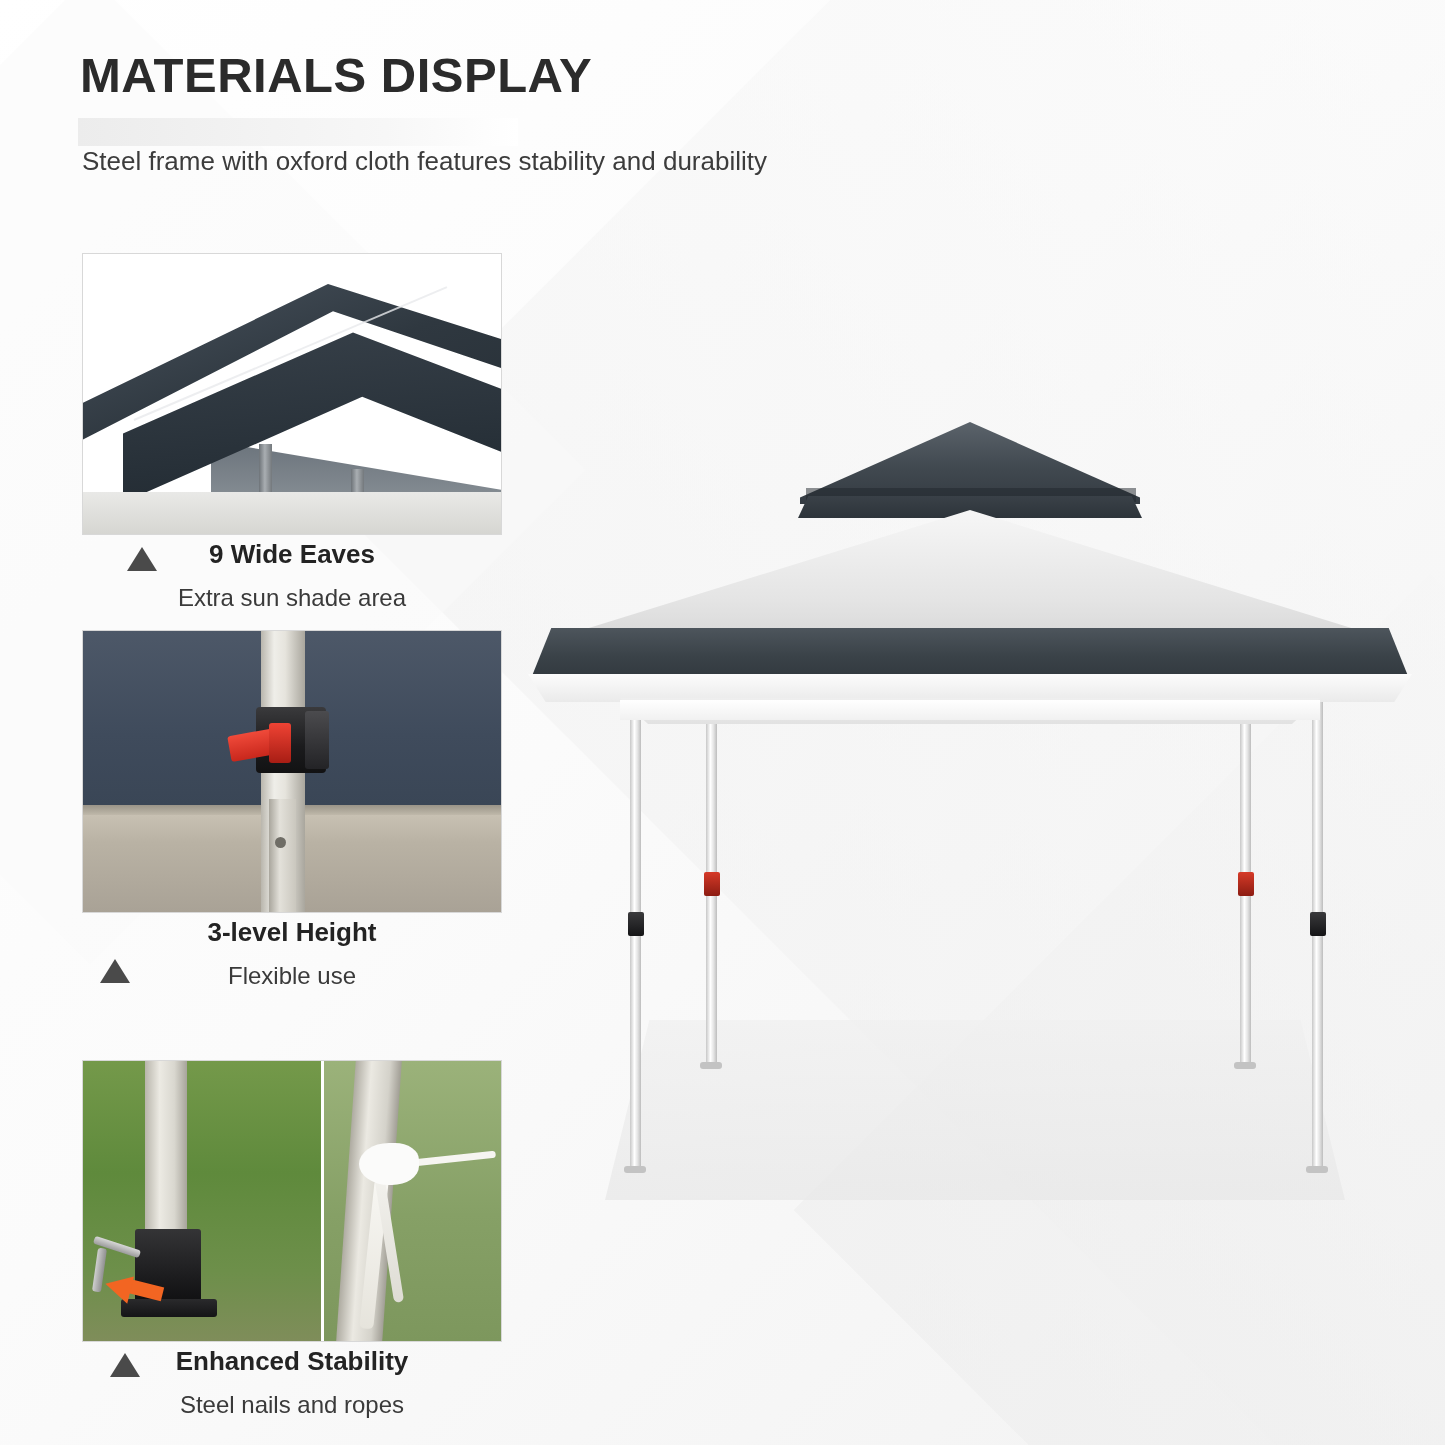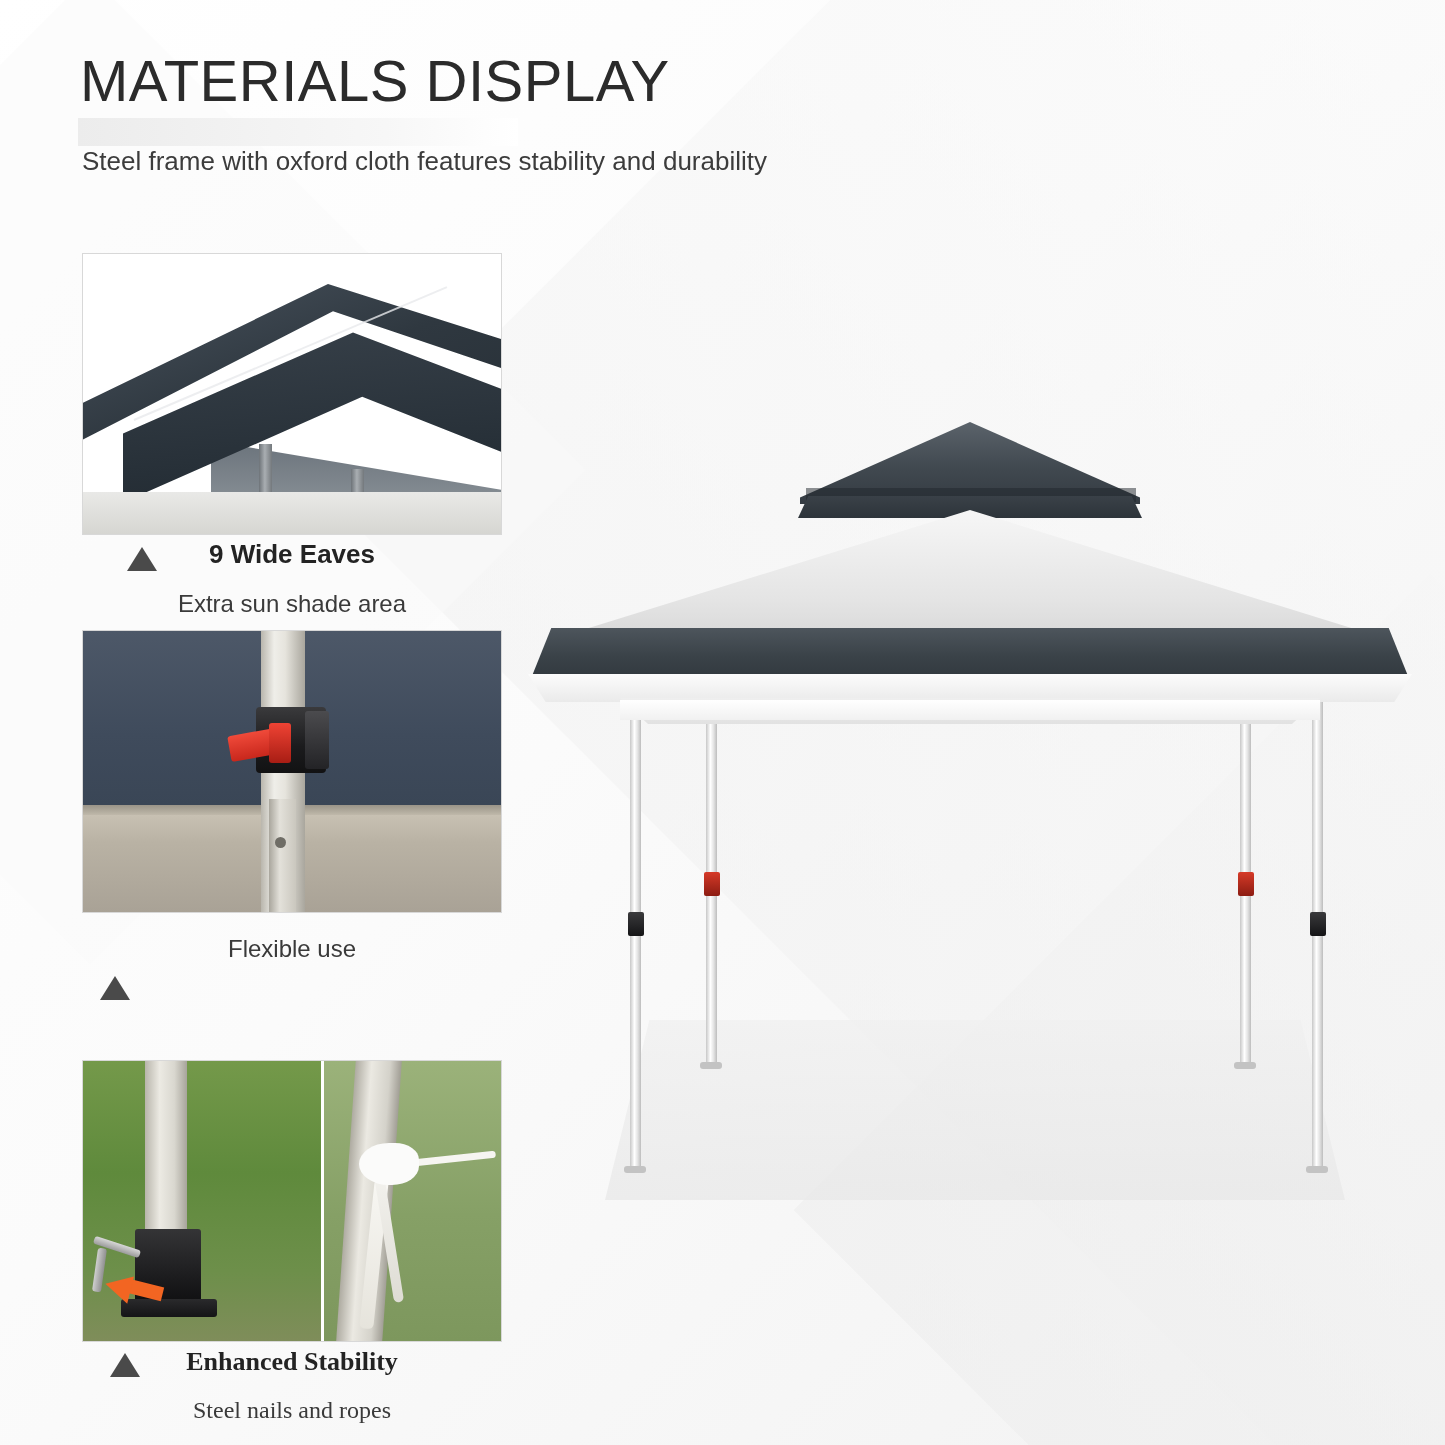--- a/index.html
+++ b/index.html
@@ -52,22 +52,22 @@
     left: 78px;
     top: 118px;
     width: 440px;
     height: 28px;
     background: linear-gradient(90deg, #ececec 0%, #f7f7f7 70%, #ffffff 100%);
   }
   .main-title {
     position: absolute;
     left: 80px;
     top: 47px;
-    font-size: 58px;
-    font-weight: normal;
+    font-size: 49px;
+    font-weight: bold;
     letter-spacing: 0.5px;
     color: #2b2b2b;
     white-space: nowrap;
   }
   .subtitle {
     position: absolute;
     left: 82px;
     top: 146px;
     font-size: 26px;
     color: #3c3c3c;
@@ -101,21 +101,21 @@
   .cap-head {
     font-size: 26px;
     font-weight: bold;
     color: #232323;
     line-height: 33px;
   }
   .cap-sub {
     font-size: 24px;
     color: #3a3a3a;
     line-height: 31px;
-    margin-top: 17px;
+    margin-top: 11px;
   }
   .tri {
     position: absolute;
     width: 0; height: 0;
     border-left: 15px solid transparent;
     border-right: 15px solid transparent;
     border-bottom: 24px solid #4a4a4a;
   }
   .tri-1 { left: 45px; top: 9px; }
   .tri-2 { left: 18px; top: 43px; }
@@ -463,20 +463,21 @@
     <div class="p2-pole-inner"></div>
     <div class="p2-hole"></div>
     <div class="p2-lockbody"></div>
     <div class="p2-lockside"></div>
     <div class="p2-lever"></div>
     <div class="p2-lever2"></div>
   </div>
   <div class="caption cap-2">
     <div style="position:relative;">
       <div class="tri tri-2"></div>
+      <div class="cap-head nowrap">3-level Height</div>
       <div class="cap-sub">Flexible use</div>
     </div>
   </div>
 
   <div class="card card-3">
     <div class="p3-left"></div>
     <div class="p3-right"></div>
     <div class="p3-divider"></div>
     <div class="p3-foot-pole"></div>
     <div class="p3-foot-box"></div>
@@ -485,21 +486,21 @@
     <div class="p3-stake2"></div>
     <div class="p3-arrow-tail"></div>
     <div class="p3-arrow"></div>
     <div class="p3-rightpole"></div>
     <div class="p3-rope2"></div>
     <div class="p3-rope3"></div>
     <div class="p3-rope1"></div>
     <div class="p3-knot"></div>
   </div>
   <div class="caption cap-3">
-    <div style="position:relative;font-family:Liberation Serif, serif;">
+    <div style="position:relative;">
       <div class="tri tri-3"></div>
       <div class="cap-head">Enhanced Stability</div>
       <div class="cap-sub">Steel nails and ropes</div>
     </div>
   </div>
 
   <div class="gazebo">
     <div class="gz-shadow"></div>
 
     <div class="gz-leg gz-leg-bl"></div>

